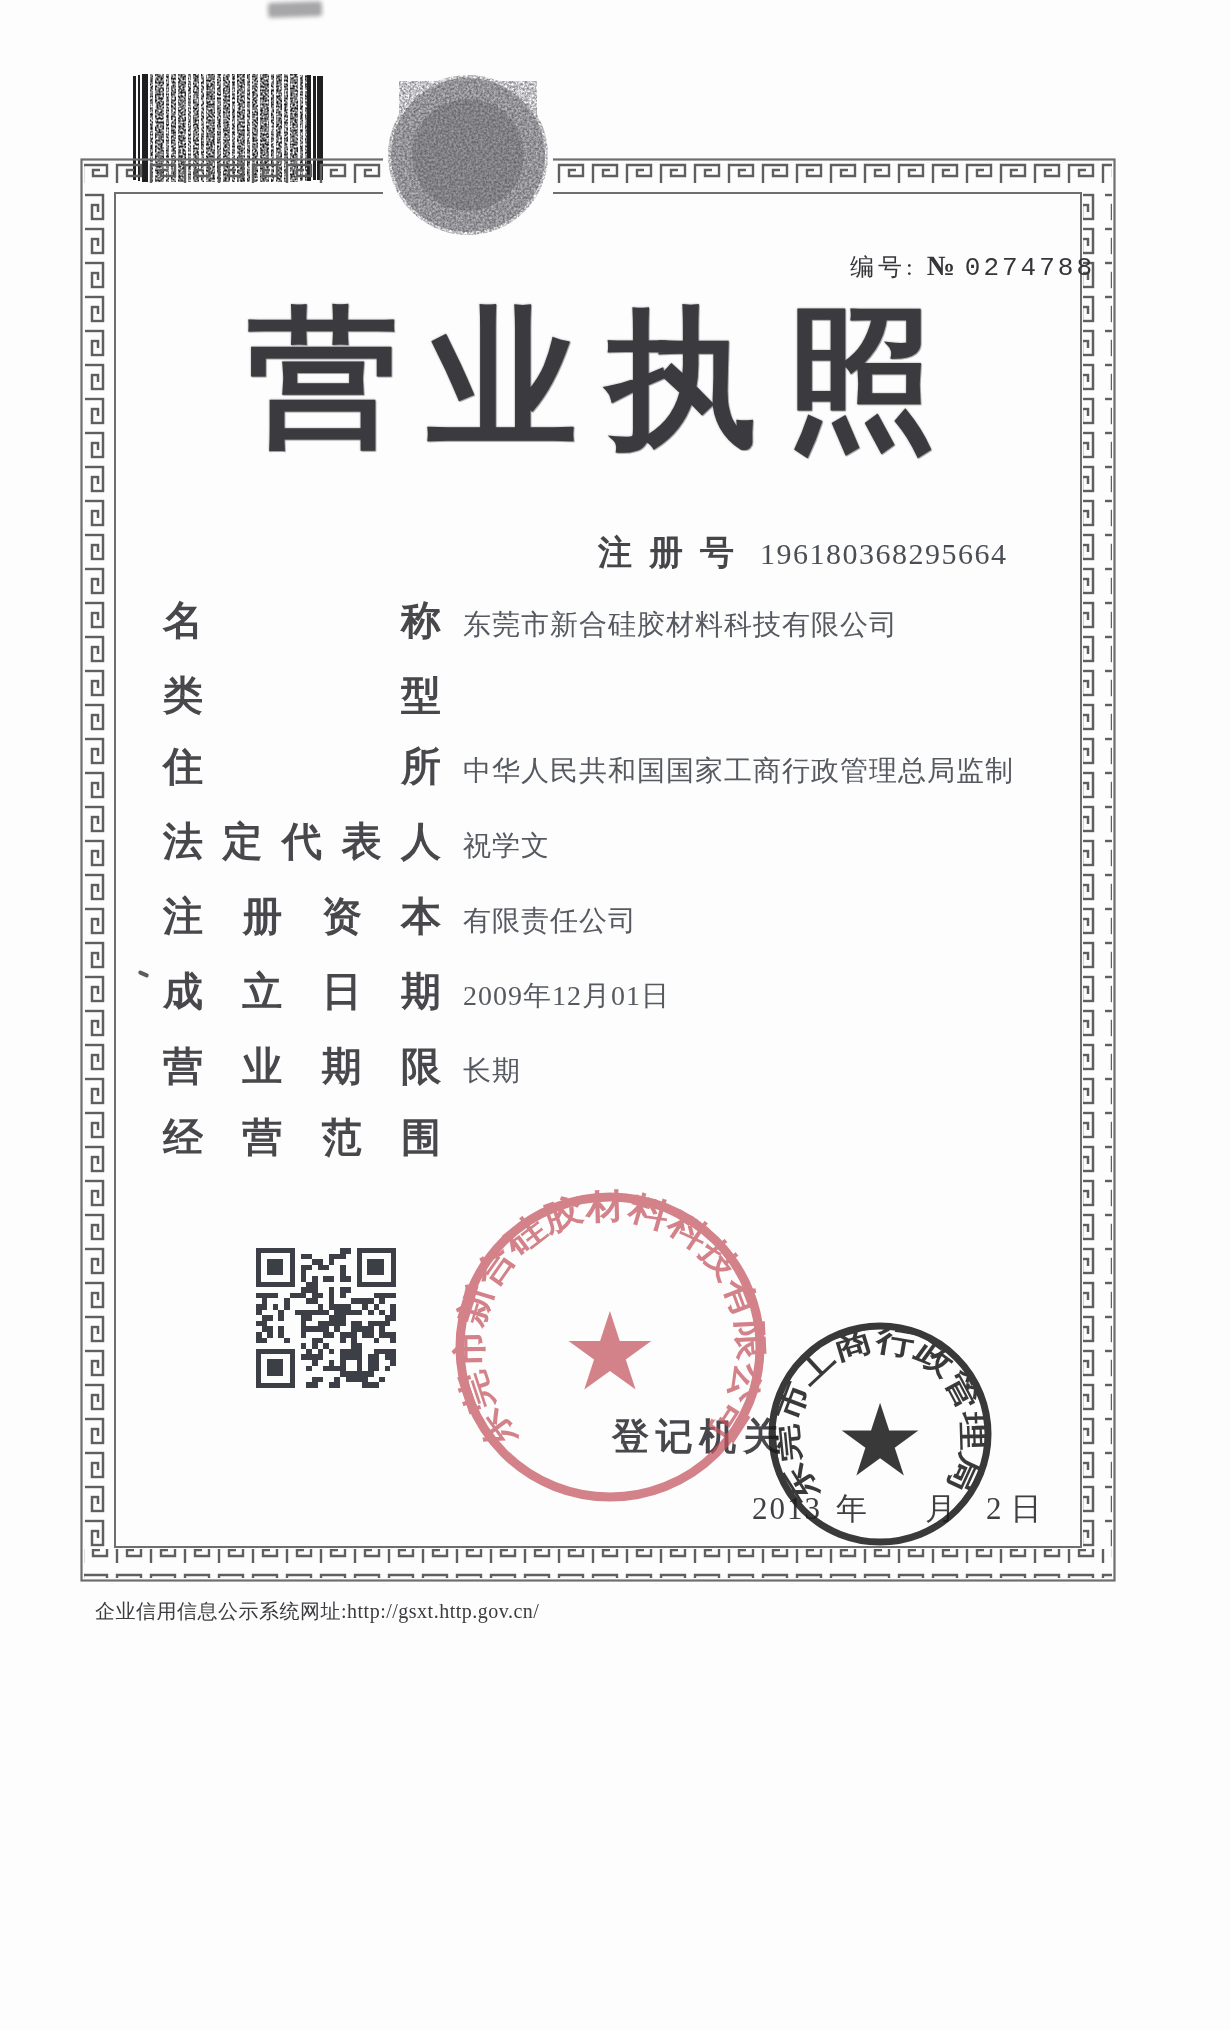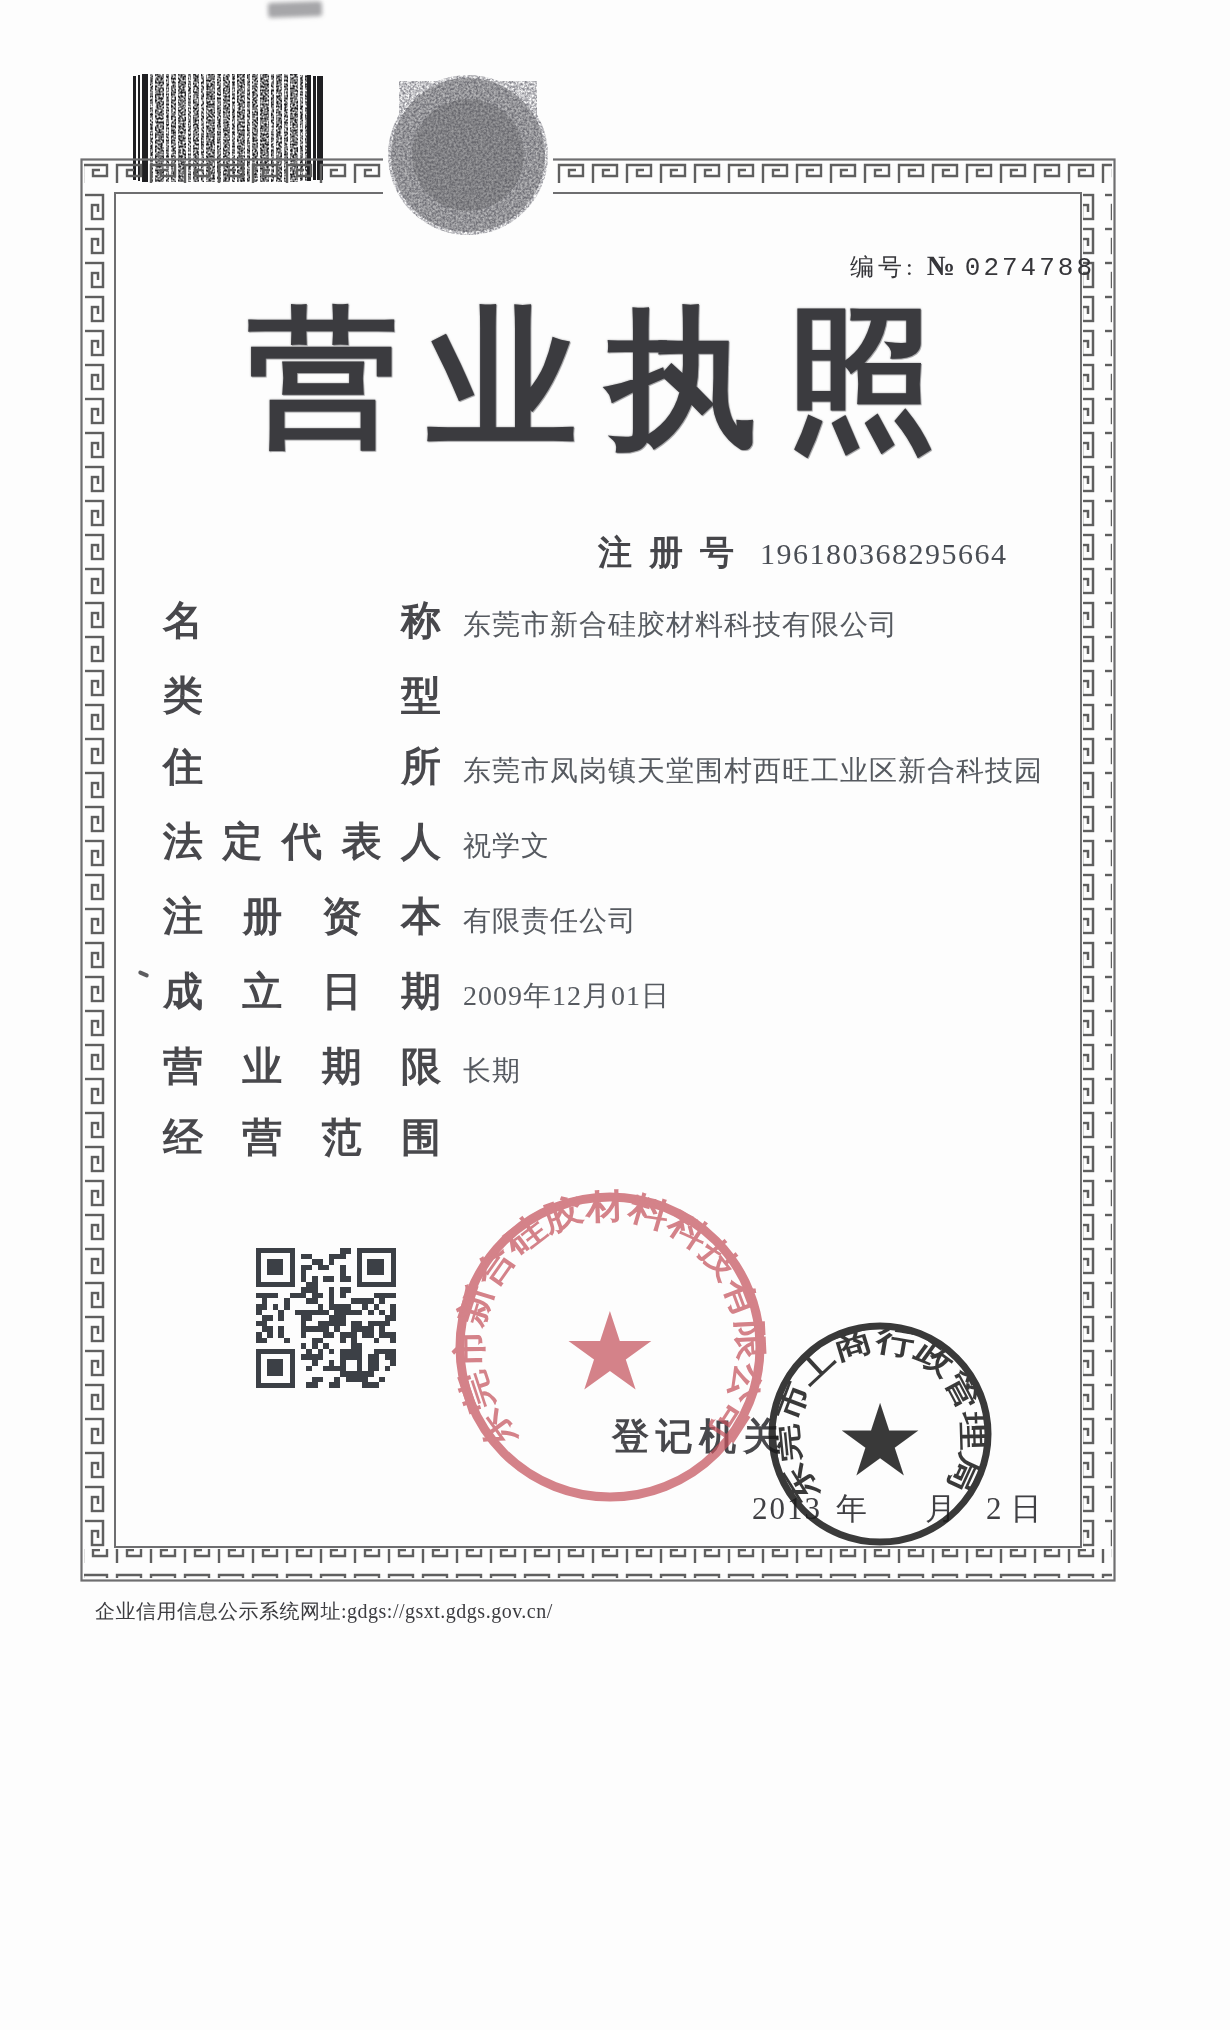--- a/index.html
+++ b/index.html
@@ -184,21 +184,21 @@
       <div class="flabel spread">
           <span>类</span>
           <span>型</span>
         </div>
     </div>
     <div class="row">
       <div class="flabel spread">
           <span>住</span>
           <span>所</span>
         </div>
-      <div class="fvalue">东莞市凤岗镇天堂围村西旺工业区新合科技园</div>
+      <div class="fvalue">中华人民共和国国家工商行政管理总局监制</div>
     </div>
     <div class="row">
       <div class="flabel spread">
           <span>法</span>
           <span>定</span>
           <span>代</span>
           <span>表</span>
           <span>人</span>
         </div>
       <div class="fvalue">祝学文</div>
@@ -487,15 +487,15 @@
       <span>关</span>
     </div>
   <div class="date-row">
     <span class="d-year">2013</span>
     <span class="d-yu">年</span>
     <span class="d-mu">月</span>
     <span class="d-day">2</span>
     <span class="d-du">日</span>
   </div>
 
-  <div class="footer-left">企业信用信息公示系统网址:gdgs://gsxt.gdgs.gov.cn/</div>
+  <div class="footer-left">企业信用信息公示系统网址:http://gsxt.http.gov.cn/</div>
 
 </div>
 
 </body></html>

